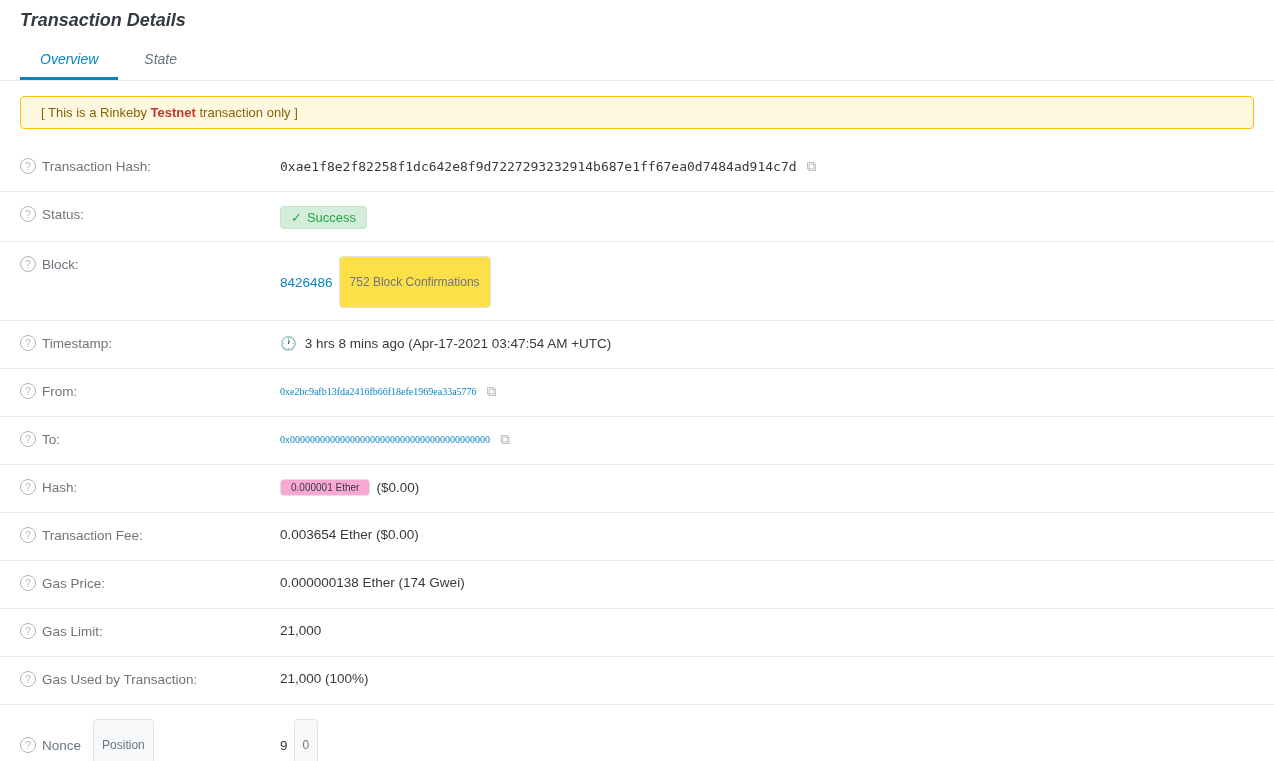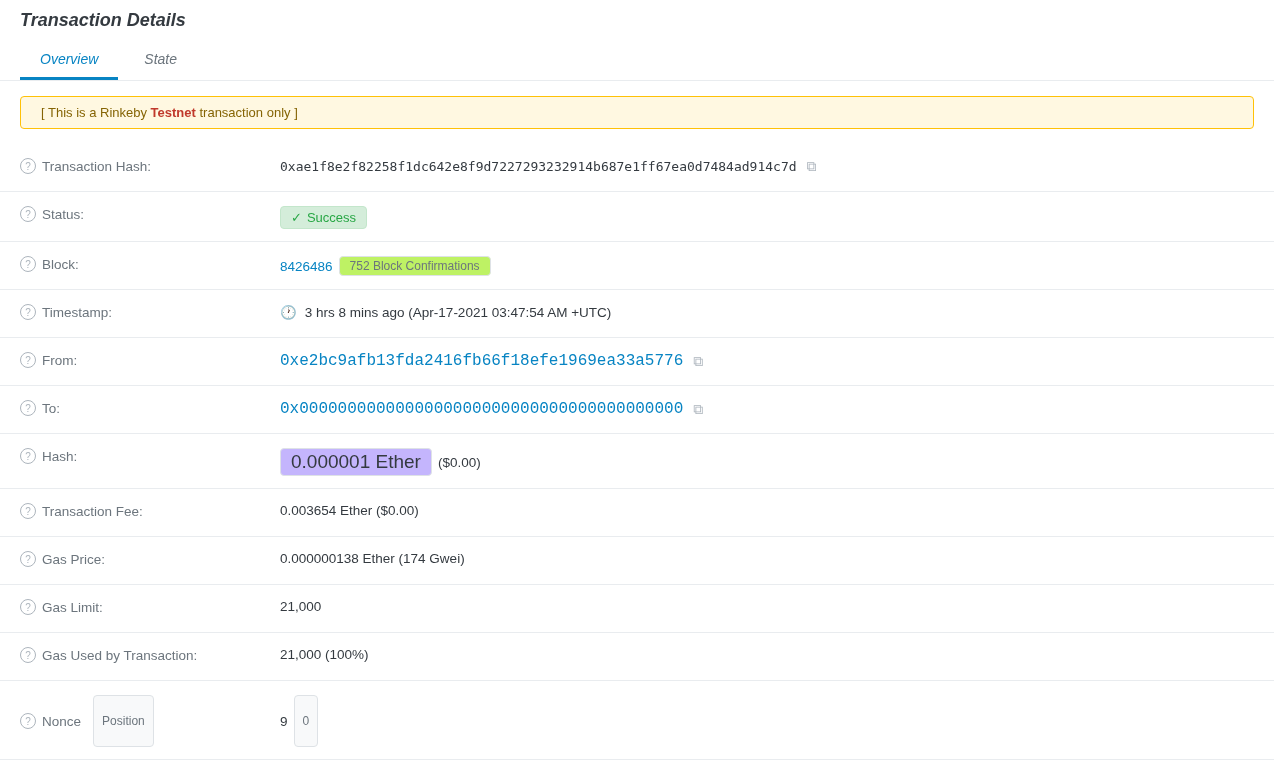--- a/index.html
+++ b/index.html
@@ -137,41 +137,41 @@
       font-size: 13px;
     }
 
     .block-link {
       color: #0784c3;
       text-decoration: none;
       font-size: 13.5px;
     }
 
     .block-confirm {
-      background: #bef264;
+      background: #fde047;
       border: 1px solid #dee2e6;
       border-radius: 4px;
-      padding: 2px 10px;
+      padding: 18px 10px;
       font-size: 12px;
       color: #6c757d;
     }
 
     .address-link {
       color: #0784c3;
       text-decoration: none;
-      font-family: Liberation Mono, monospace;
-      font-size: 16px;
+      font-family: Liberation Serif, serif;
+      font-size: 10px;
     }
 
     .value-badge {
-      background: #c4b5fd;
+      background: #f9a8d4;
       border: 1px solid #dee2e6;
       border-radius: 4px;
       padding: 2px 10px;
-      font-size: 19px;
+      font-size: 10px;
       color: #343a40;
     }
 
     .timestamp-icon {
       color: #6c757d;
       margin-right: 2px;
     }
 
     .nonce-position-badge {
       background: #f8f9fa;

